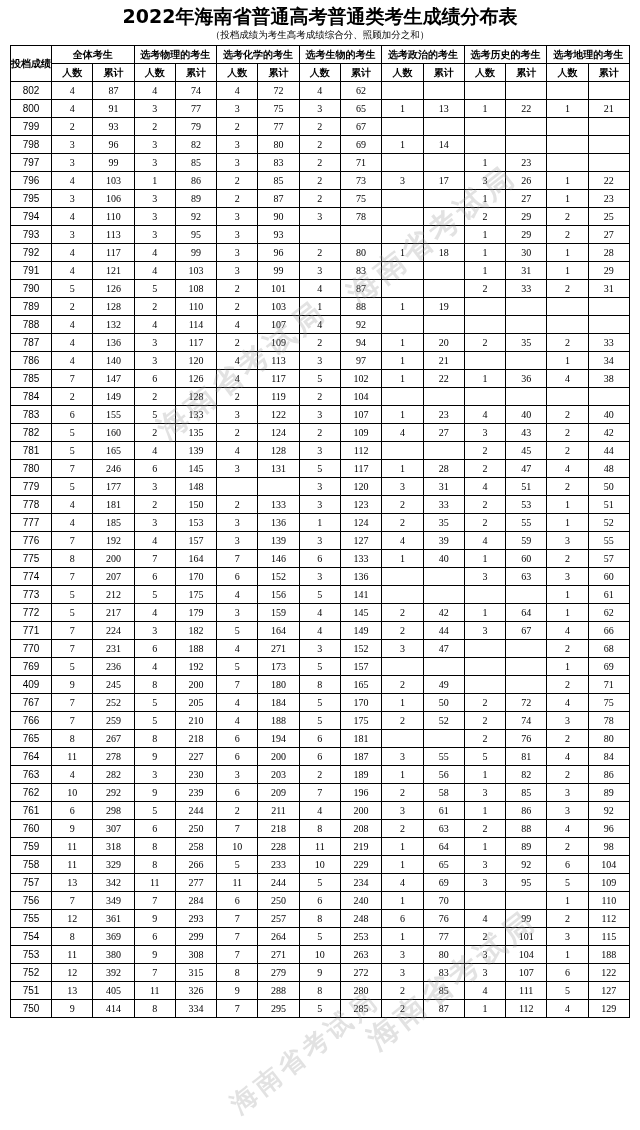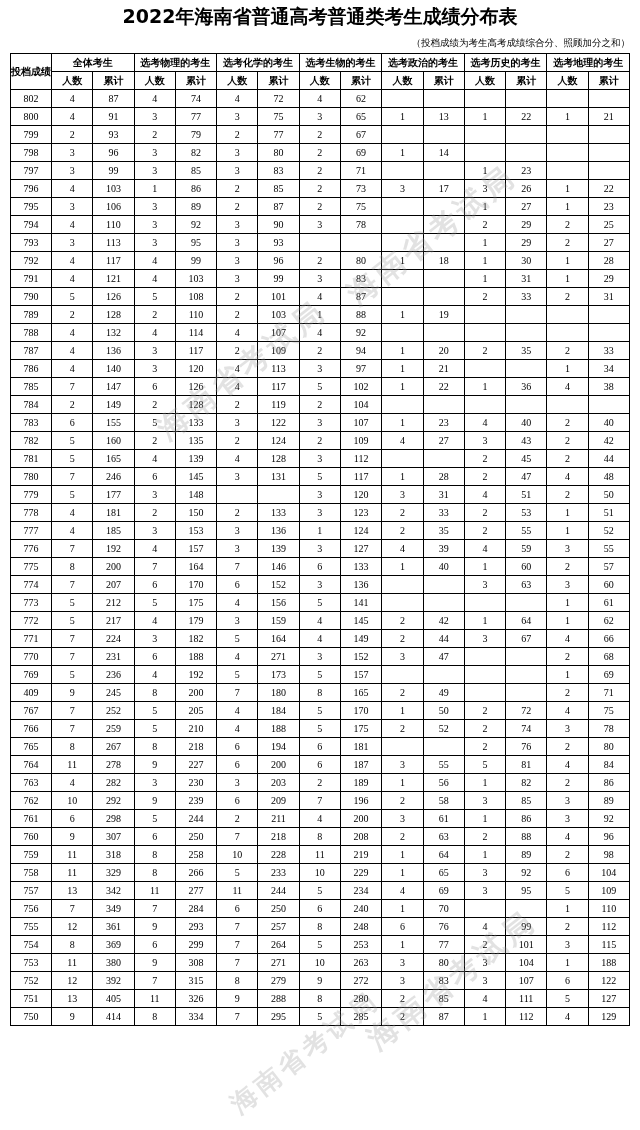--- a/index.html
+++ b/index.html
@@ -25,24 +25,24 @@
   .doc-title {
     text-align: center;
     font-size: 19px;
     font-weight: bold;
     font-family: "DejaVu Sans", sans-serif;
     letter-spacing: 0px;
     margin: 2px 0 2px 0;
     line-height: 16px;
   }
   .doc-subtitle {
-    text-align: right;
+    text-align: center;
     font-size: 9.5px;
     font-family: "DejaVu Sans", sans-serif;
-    margin: 12px 0 4px 0;
+    margin: 4px 0 4px 0;
     line-height: 13px;
   }
   table.grid {
     border-collapse: collapse;
     width: 620px;
     margin: 0 auto;
     table-layout: fixed;
     font-size: 9.5px;
     font-family: "DejaVu Sans", sans-serif;
   }
@@ -63,21 +63,21 @@
     width: 40px;
     font-size: 10px;
     line-height: 13px;
   }
   .grp-head {
     font-size: 10px;
     line-height: 13px;
   }
   td.score-cell {
     font-size: 10px;
-    font-family: Liberation Serif, serif;
+    font-family: Liberation Sans, sans-serif;
     margin-top: 28px;
   }
   td.num {
     font-size: 10px;
     font-family: "Liberation Serif", serif;
   }
   .footer {
     text-align: center;
     font-size: 10.5px;
     font-family: "DejaVu Sans", sans-serif;

